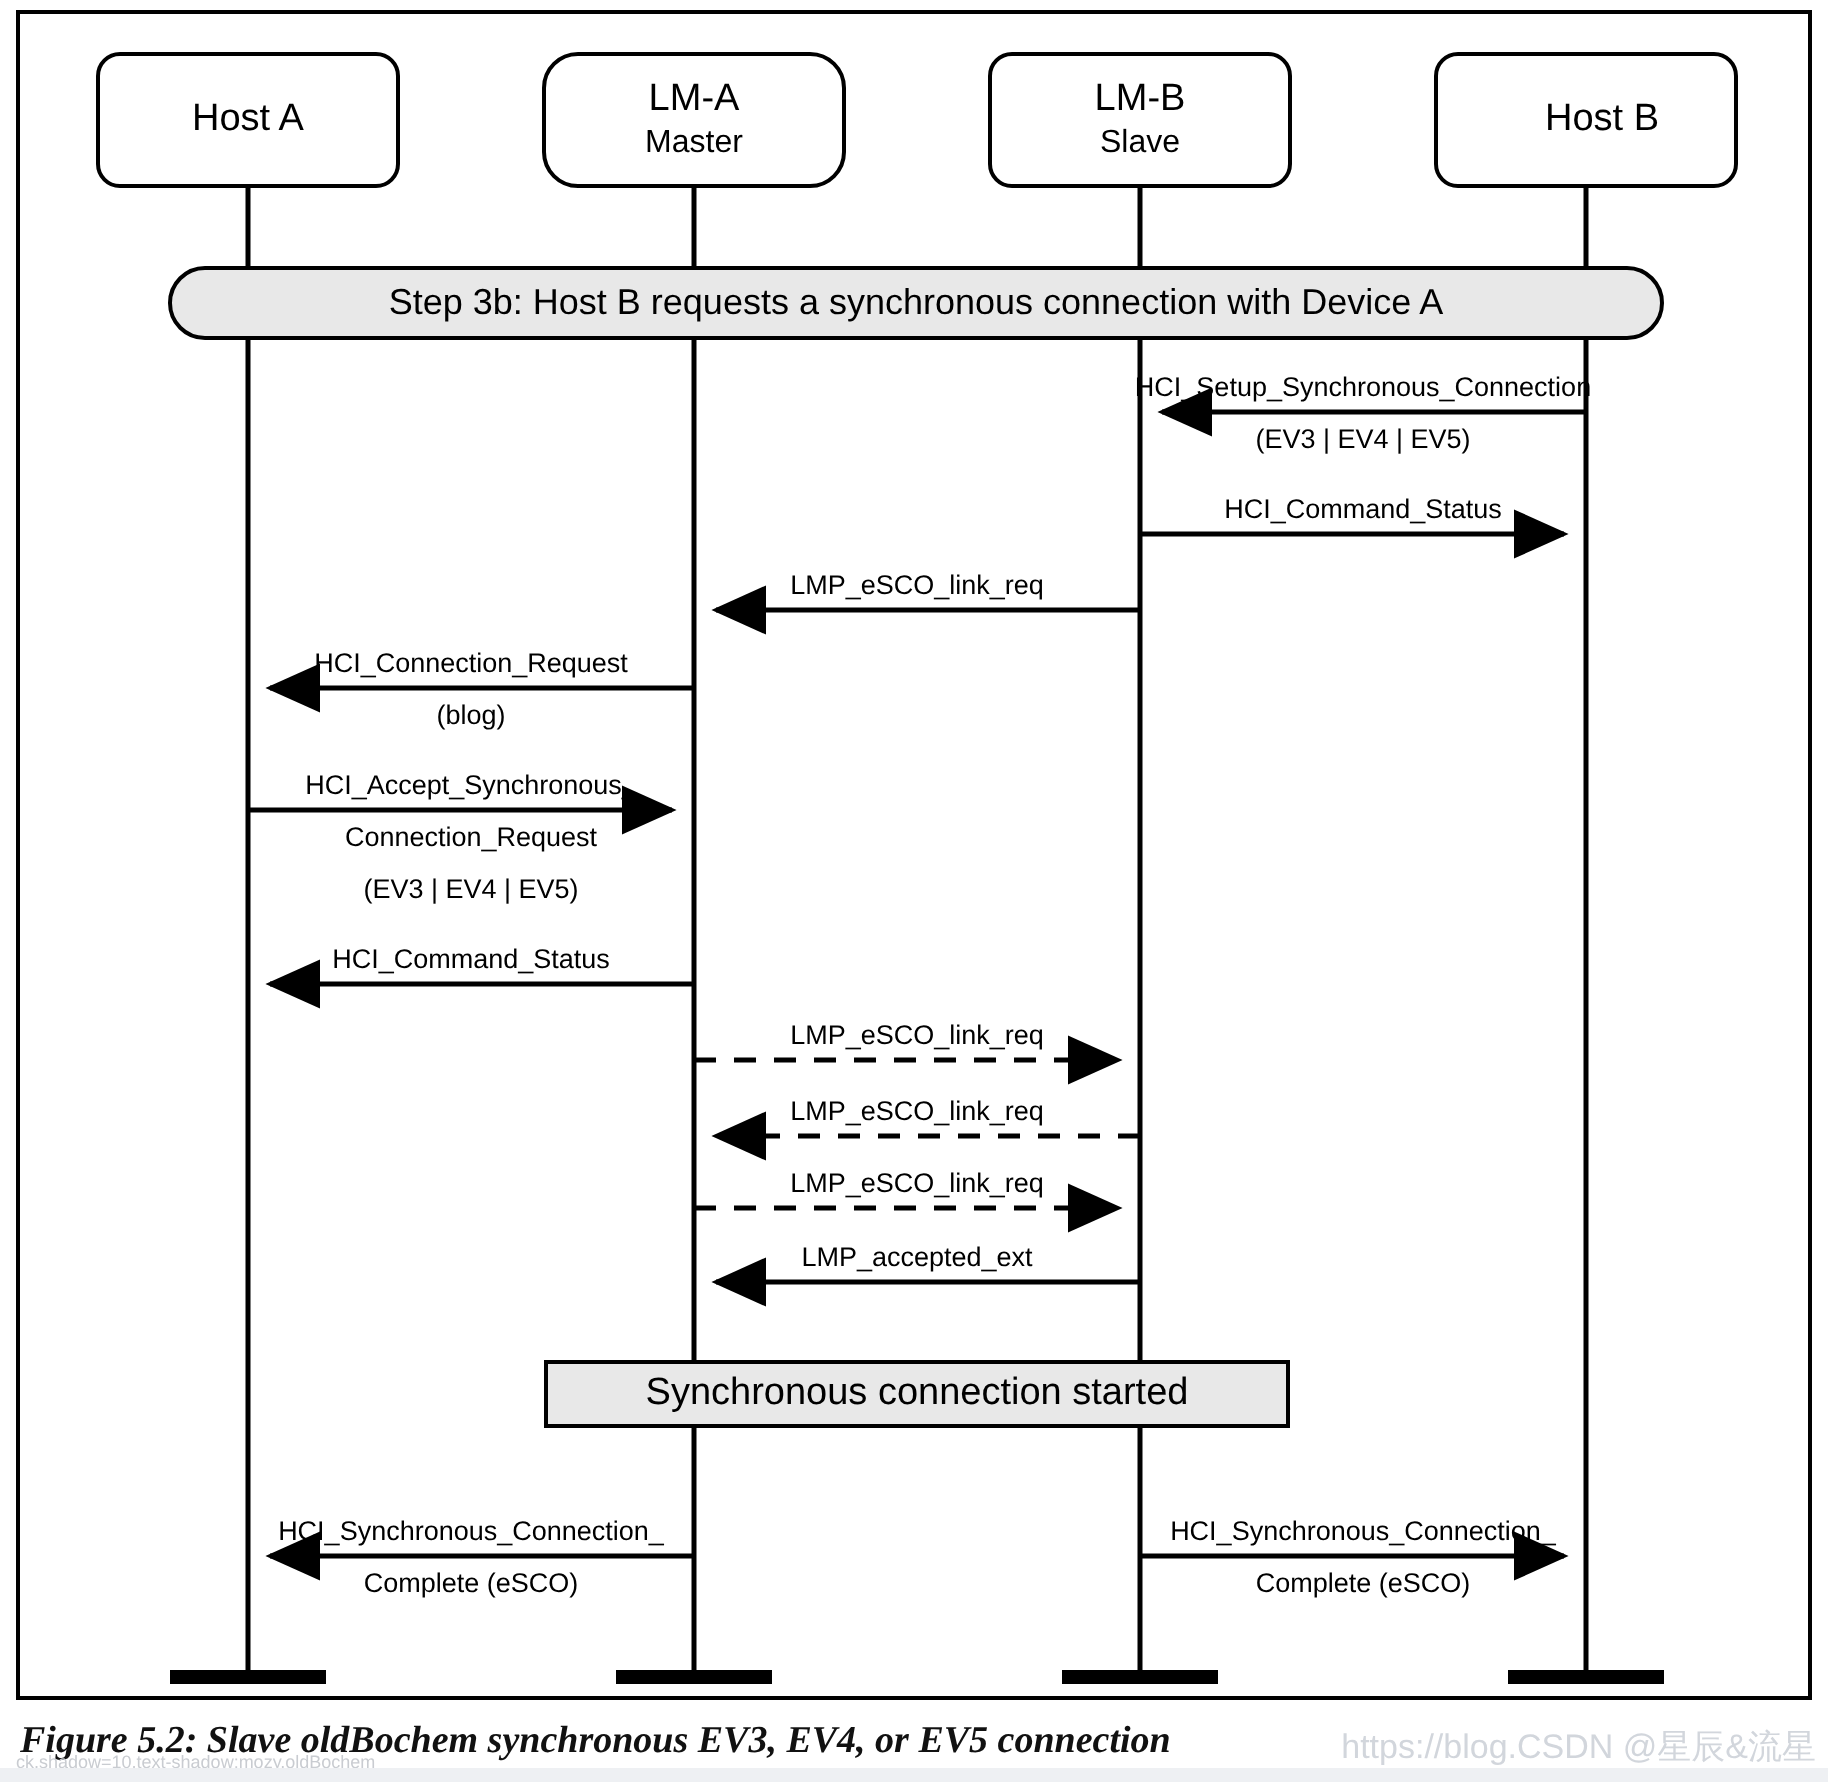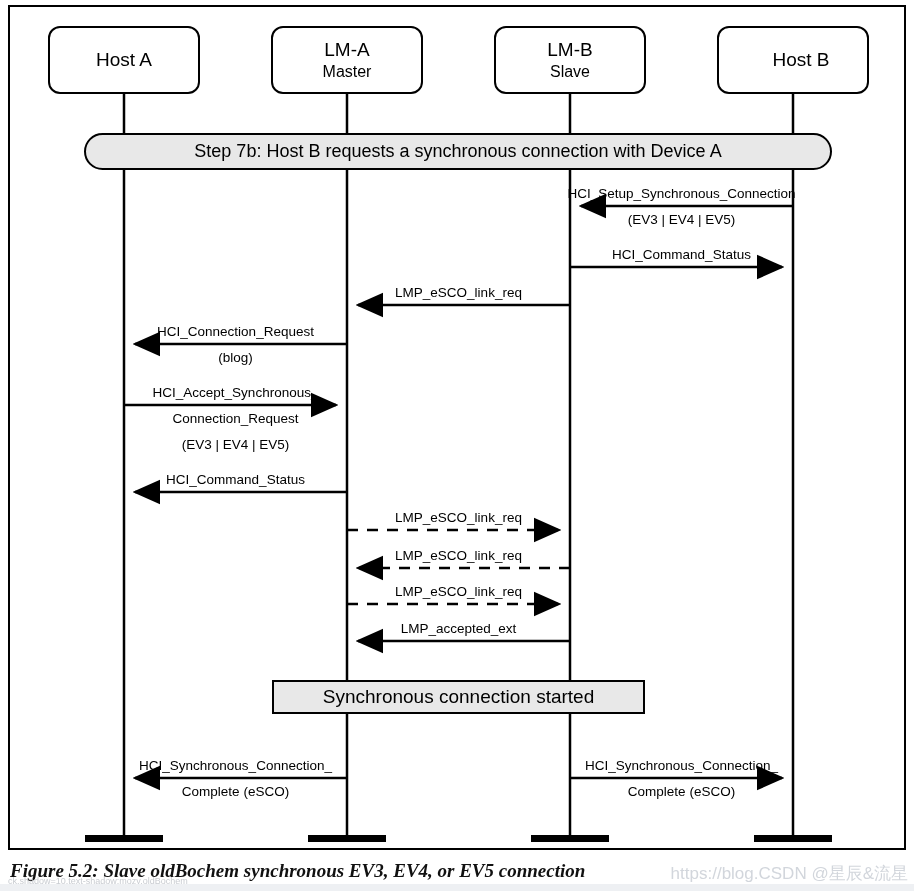--- a/index.html
+++ b/index.html
@@ -162,35 +162,35 @@
         <rect x="308" y="835" width="78" height="7" fill="#000000"></rect>
         <rect x="531" y="835" width="78" height="7" fill="#000000"></rect>
         <rect x="754" y="835" width="78" height="7" fill="#000000"></rect>
       </g>
   </svg>
 
   <div id="lifeline-boxes">
       <div class="lifeline-box" style="left: 48px; top: 26px; width: 152px; height: 68px; justify-content: center;">
         <div>Host A</div>
       </div>
-      <div class="lifeline-box" style="left: 271px; top: 26px; width: 152px; height: 68px;">
+      <div class="lifeline-box" style="left: 271px; top: 26px; width: 152px; height: 68px; border-radius: 18px;">
         <div>LM-A</div>
         <div class="l2">Master</div>
       </div>
       <div class="lifeline-box" style="left: 494px; top: 26px; width: 152px; height: 68px;">
         <div>LM-B</div>
         <div class="l2">Slave</div>
       </div>
       <div class="lifeline-box" style="left: 717px; top: 26px; width: 152px; height: 68px; padding-left: 16px;">
         <div>Host B</div>
       </div>
     </div>
 
   <div class="banner" id="step-banner" style="left: 84px; top: 133px; width: 748px; height: 37px;">
-    <span>Step 7b: Host B requests a synchronous connection with Device A</span>
+    <span>Step 3b: Host B requests a synchronous connection with Device A</span>
   </div>
 
   <div class="note-box" id="note-box" style="left: 272px; top: 680px; width: 373px; height: 34px;">
     <span>Synchronous connection started</span>
   </div>
 
   <div id="message-labels">
       <div class="msg-label" style="left: 681.5px; top: 186px;">HCI_Setup_Synchronous_Connection</div>
       <div class="msg-label" style="left: 681.5px; top: 212px;">(EV3 | EV4 | EV5)</div>
       <div class="msg-label" style="left: 681.5px; top: 247px;">HCI_Command_Status</div>

